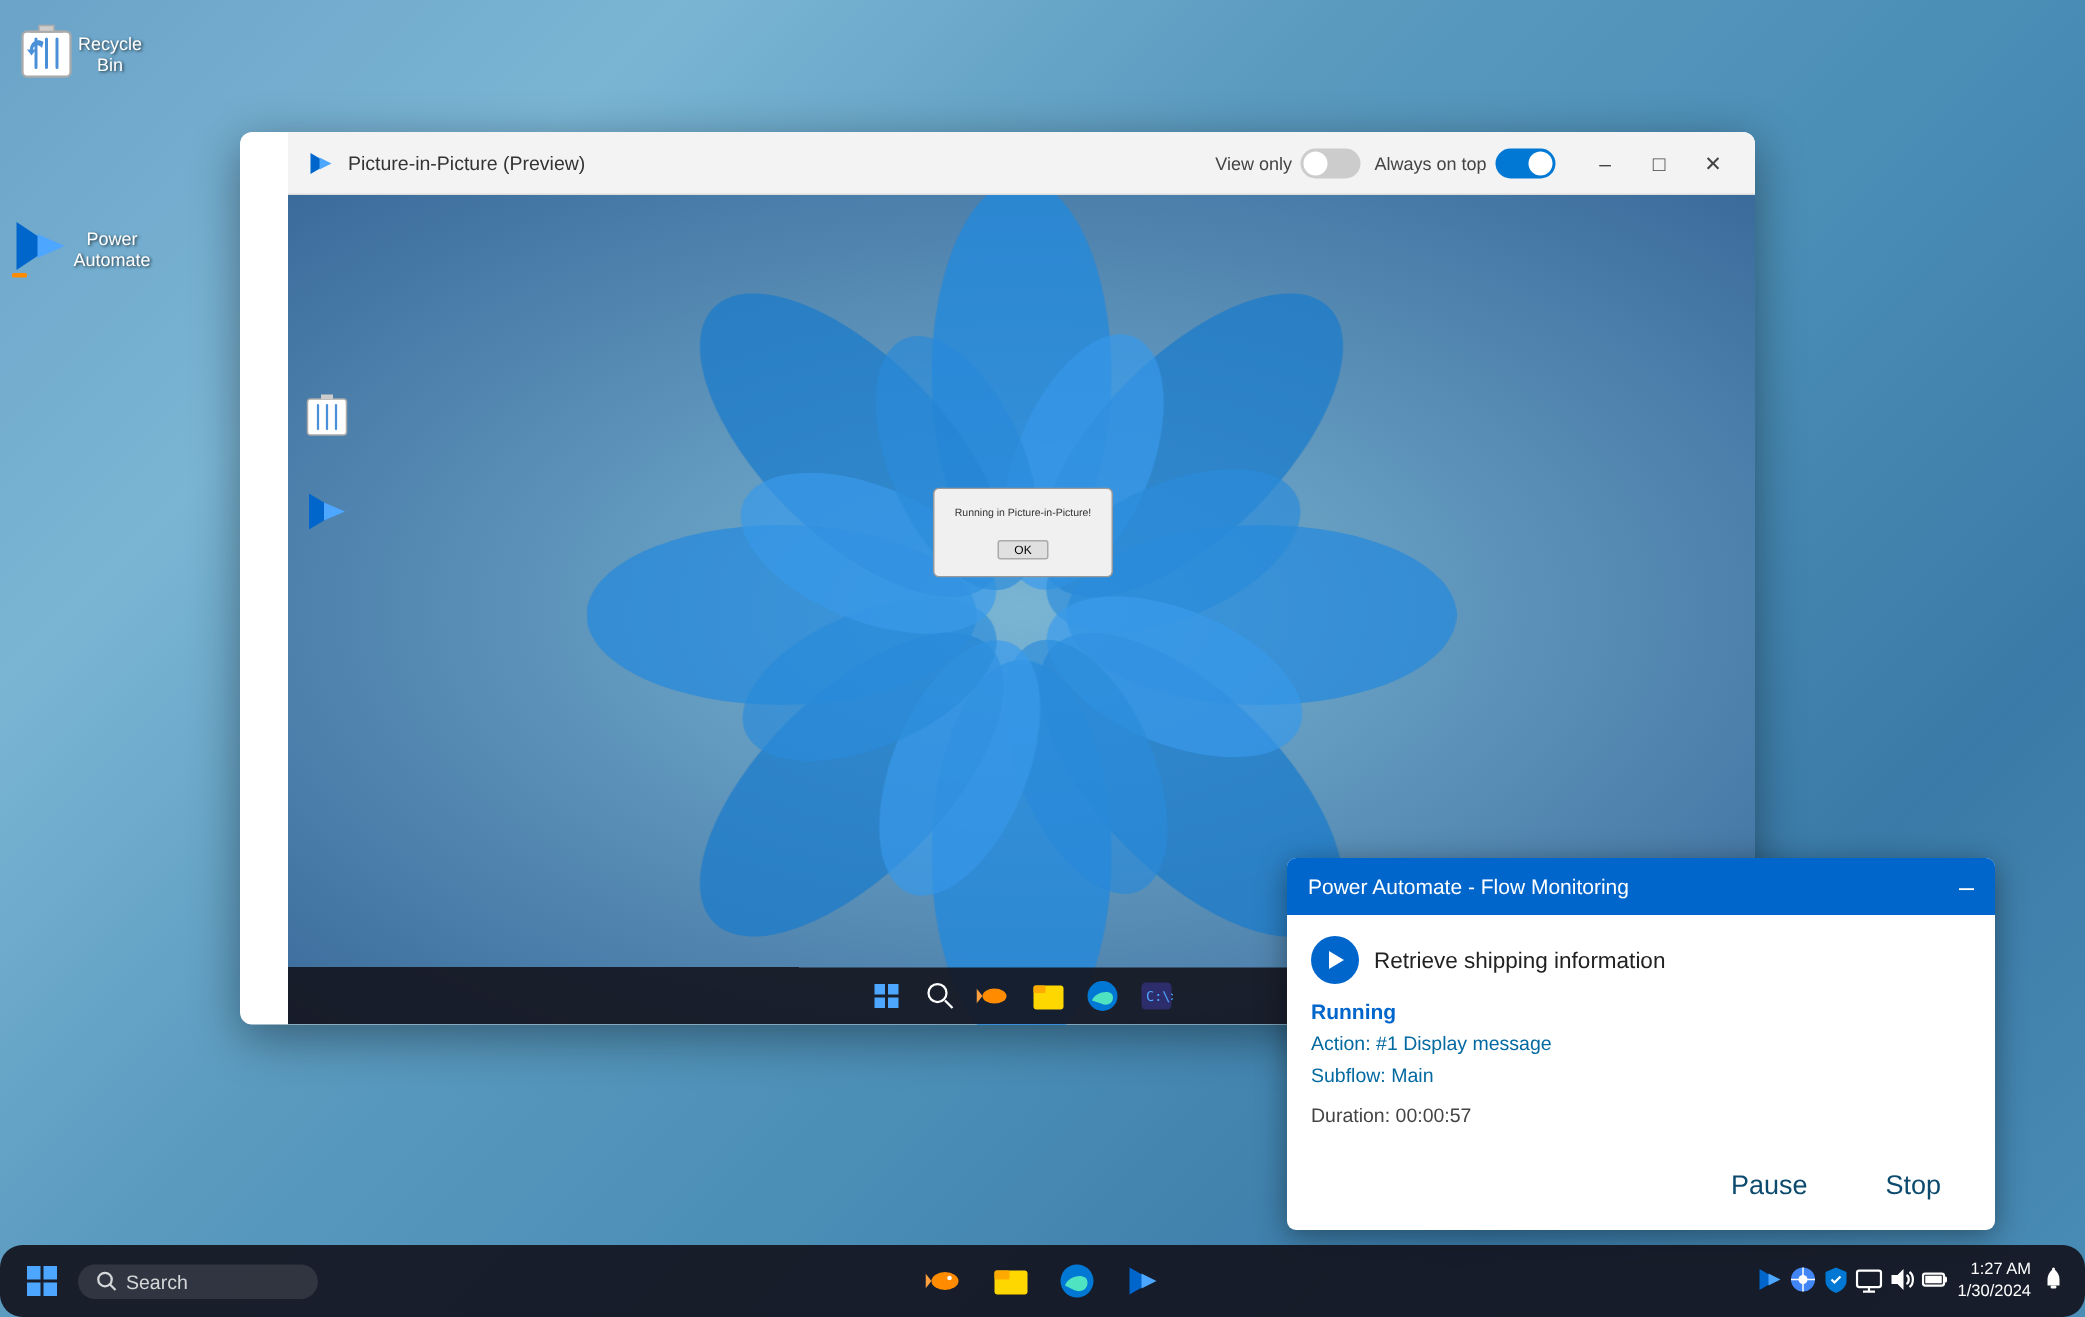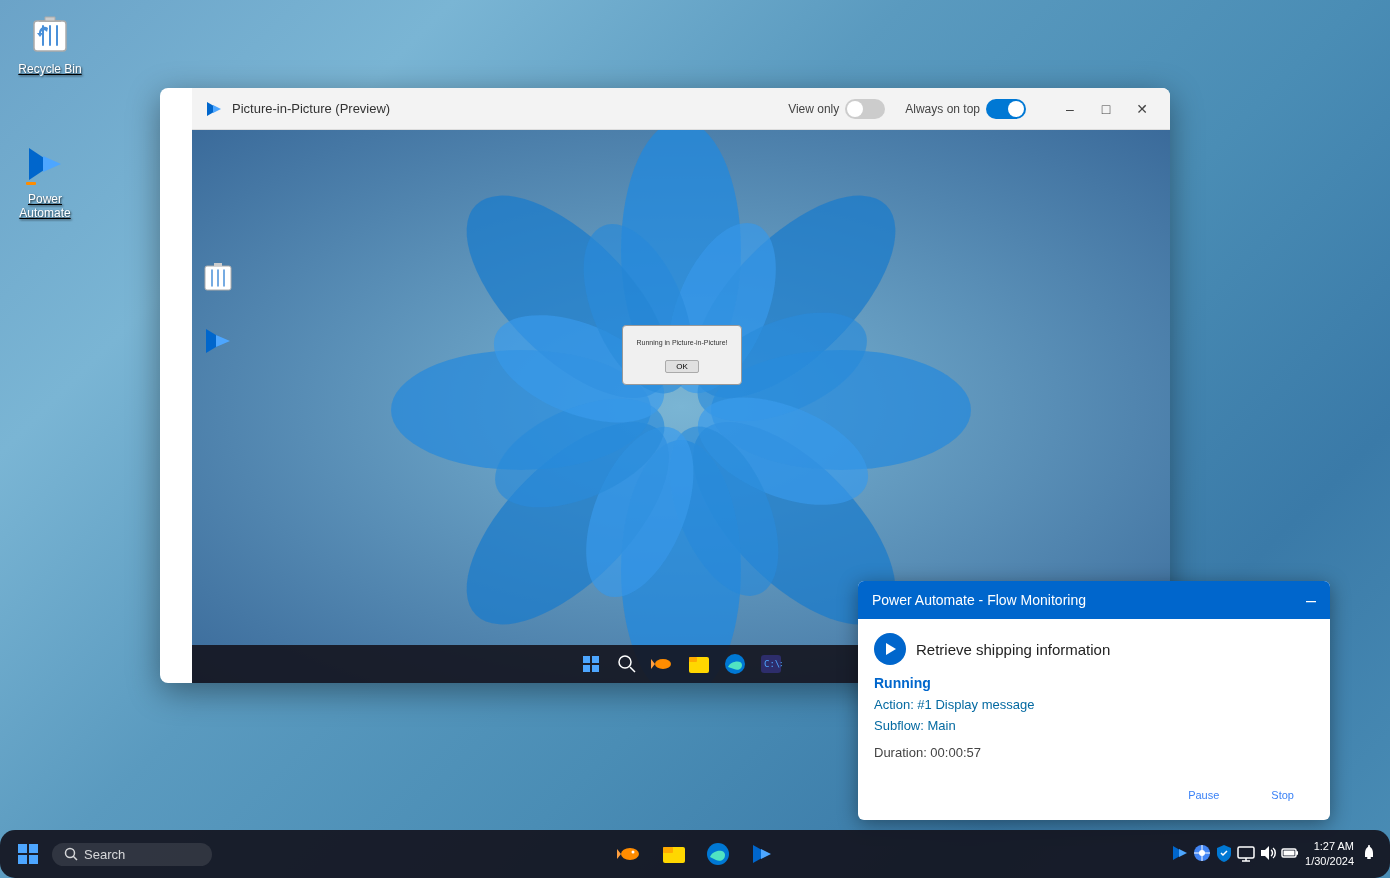--- a/index.html
+++ b/index.html
@@ -16,25 +16,24 @@
       width: 100%;
       height: 100%;
       background: linear-gradient(135deg, #6ba3c8 0%, #7ab5d4 20%, #5a9abf 40%, #4a8db5 60%, #3a7aa8 80%, #4a8db5 100%);
       position: relative;
     }
 
     
     .desktop-icon {
       position: absolute;
       display: flex;
-      flex-direction: column;
+      flex-direction: row;
       align-items: center;
       cursor: pointer;
       width: 80px;
-      text-decoration: underline;
     }
     .desktop-icon .icon-img {
       width: 48px;
       height: 48px;
       display: flex;
       align-items: center;
       justify-content: center;
       margin-bottom: 4px;
     }
     .desktop-icon .icon-label {
@@ -165,21 +164,21 @@
       justify-content: center;
     }
     .pip-title {
       font-size: 13px;
       color: #333;
       flex: 1;
     }
     .pip-controls {
       display: flex;
       align-items: center;
-      gap: 20px;
+      gap: 9px;
     }
     .pip-toggle-group {
       display: flex;
       align-items: center;
       gap: 6px;
     }
     .pip-toggle-label {
       font-size: 12px;
       color: #444;
     }
@@ -371,24 +370,24 @@
     .flow-panel-footer {
       display: flex;
       justify-content: flex-end;
       gap: 12px;
       padding: 10px 16px 14px;
     }
     .flow-btn {
       padding: 5px 20px;
       border: none;
       border-radius: 3px;
-      font-size: 11px;
+      font-size: 18px;
       cursor: pointer;
       background: transparent;
-      color: #3b82f6;
+      color: #0c4a6e;
       font-weight: 500;
     }
 
     
     .bloom-svg {
       position: absolute;
       width: 100%;
       height: 100%;
       top: 0;
       left: 0;

